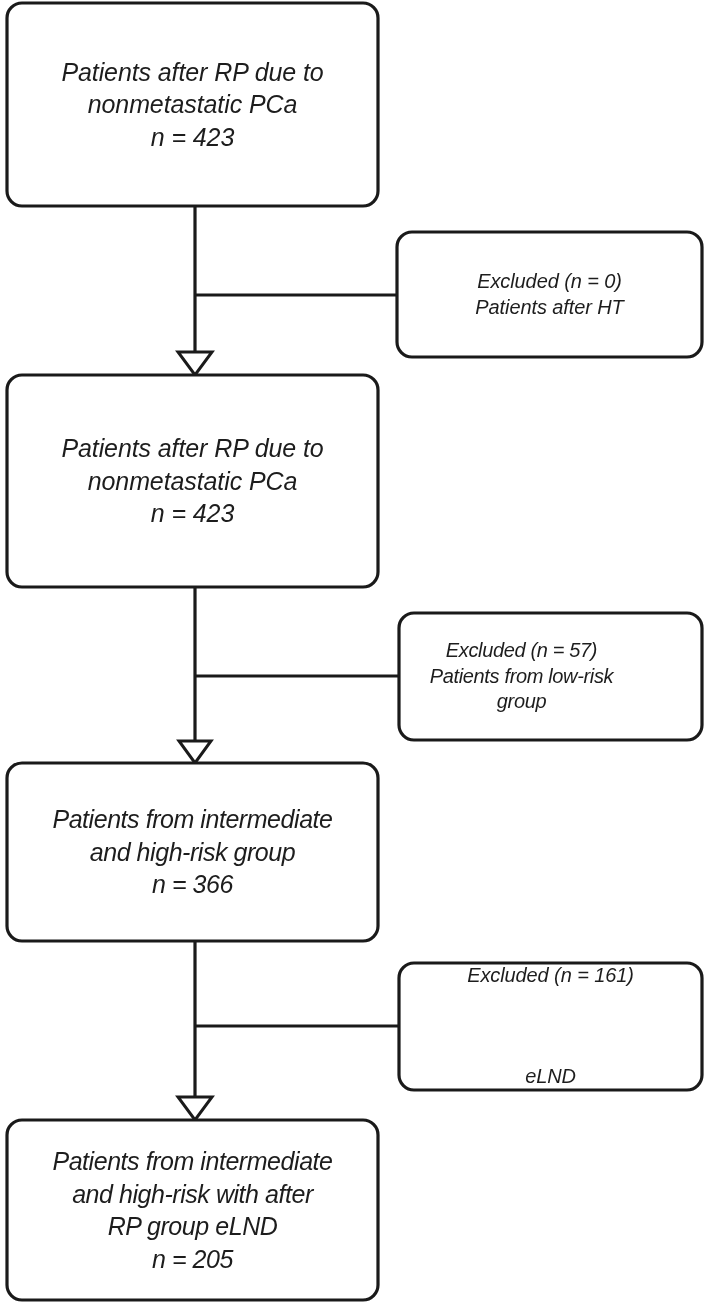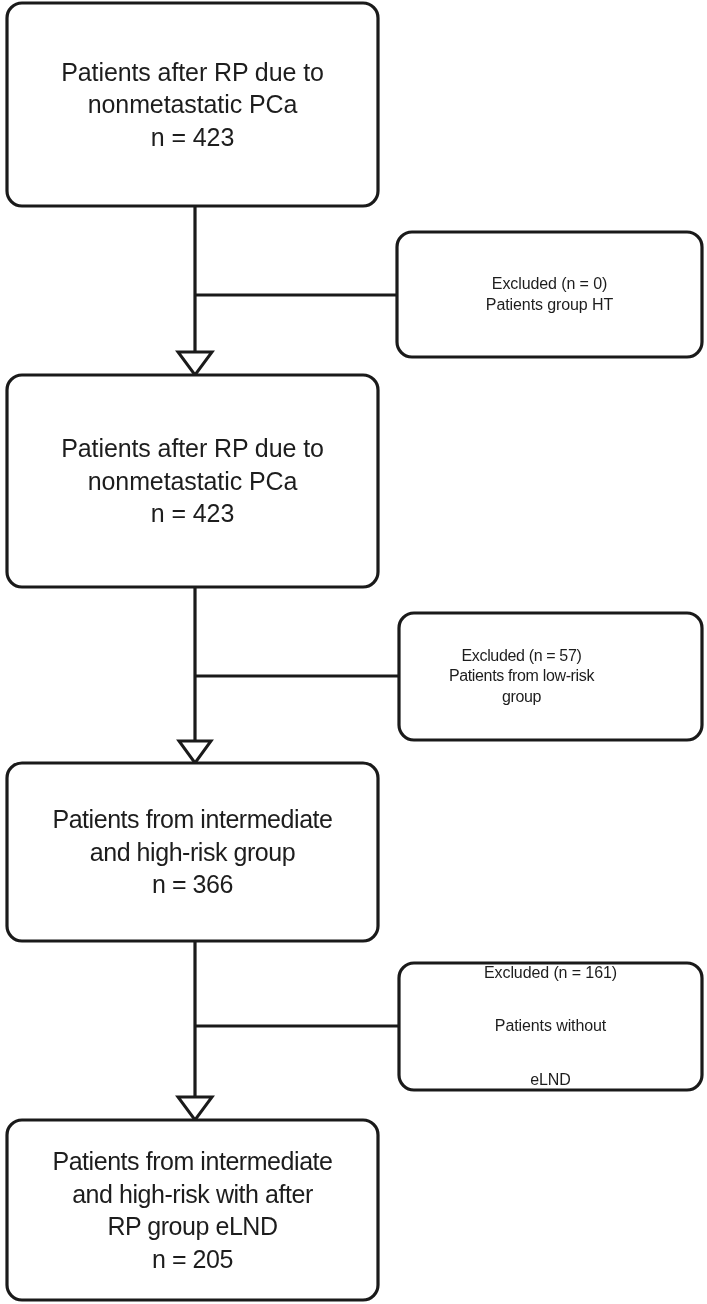--- a/index.html
+++ b/index.html
@@ -47,28 +47,29 @@
     align-items: center;
     justify-content: center;
     text-align: center;
     color: #1d1d1d;
     font-family: "Liberation Sans", sans-serif;
     font-size: 25px;
     line-height: 1.30;
     letter-spacing: -0.1px;
     box-sizing: border-box;
     pointer-events: none;
+    font-style: italic;
     -webkit-font-smoothing: antialiased;
   }
   .node-label .line {
     display: block;
     white-space: nowrap;
   }
   .excl-label {
-    font-size: 16px;
+    font-size: 20px;
     line-height: 1.28;
   }
   .label-main-1 { left: 7px;   top: 3px;    width: 371px; height: 203px; }
   .label-excl-1 { left: 397px; top: 232px;  width: 305px; height: 125px; }
   .label-main-2 { left: 7px;   top: 375px;  width: 371px; height: 212px; }
   .label-excl-2 { left: 399px; top: 613px;  width: 245px; height: 127px; }
   .label-main-3 { left: 7px;   top: 763px;  width: 371px; height: 178px; }
   .label-excl-3 { left: 399px; top: 963px;  width: 303px; height: 127px; justify-content: space-between; }
   .label-main-4 { left: 7px;   top: 1120px; width: 371px; height: 180px; }
   .label-main-3 .line,
@@ -114,21 +115,21 @@
   </svg>
 
   <div class="node-label label-main-1">
     <span class="line">Patients after RP due to</span>
     <span class="line">nonmetastatic PCa</span>
     <span class="line">n = 423</span>
   </div>
 
   <div class="node-label excl-label label-excl-1">
     <span class="line">Excluded (n = 0)</span>
-    <span class="line">Patients group HT</span>
+    <span class="line">Patients after HT</span>
   </div>
 
   <div class="node-label label-main-2">
     <span class="line">Patients after RP due to</span>
     <span class="line">nonmetastatic PCa</span>
     <span class="line">n = 423</span>
   </div>
 
   <div class="node-label excl-label label-excl-2">
     <span class="line">Excluded (n = 57)</span>
@@ -137,21 +138,20 @@
   </div>
 
   <div class="node-label label-main-3">
     <span class="line">Patients from intermediate</span>
     <span class="line">and high-risk group</span>
     <span class="line">n = 366</span>
   </div>
 
   <div class="node-label excl-label label-excl-3">
     <span class="line">Excluded (n = 161)</span>
-    <span class="line">Patients without</span>
     <span class="line">eLND</span>
   </div>
 
   <div class="node-label label-main-4">
     <span class="line">Patients from intermediate</span>
     <span class="line">and high-risk with after</span>
     <span class="line">RP group eLND</span>
     <span class="line">n = 205</span>
   </div>
 

